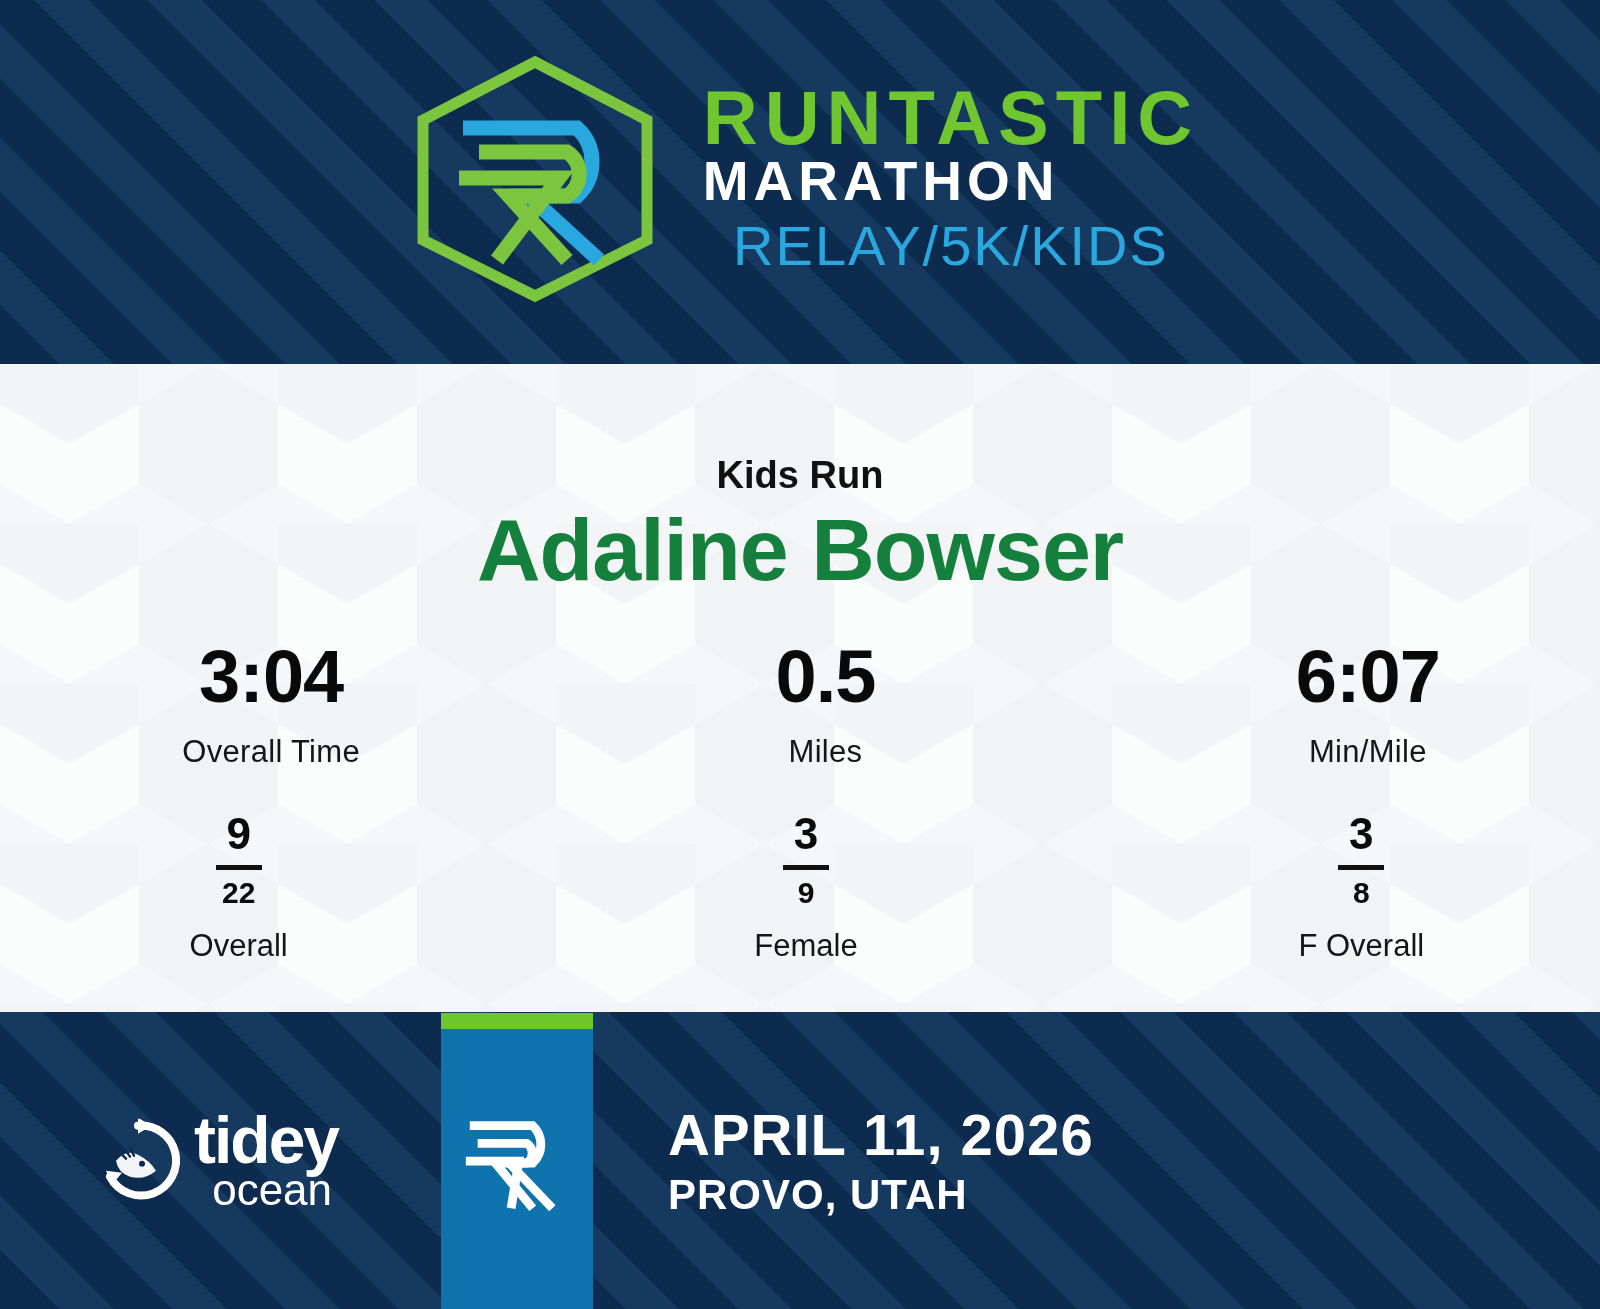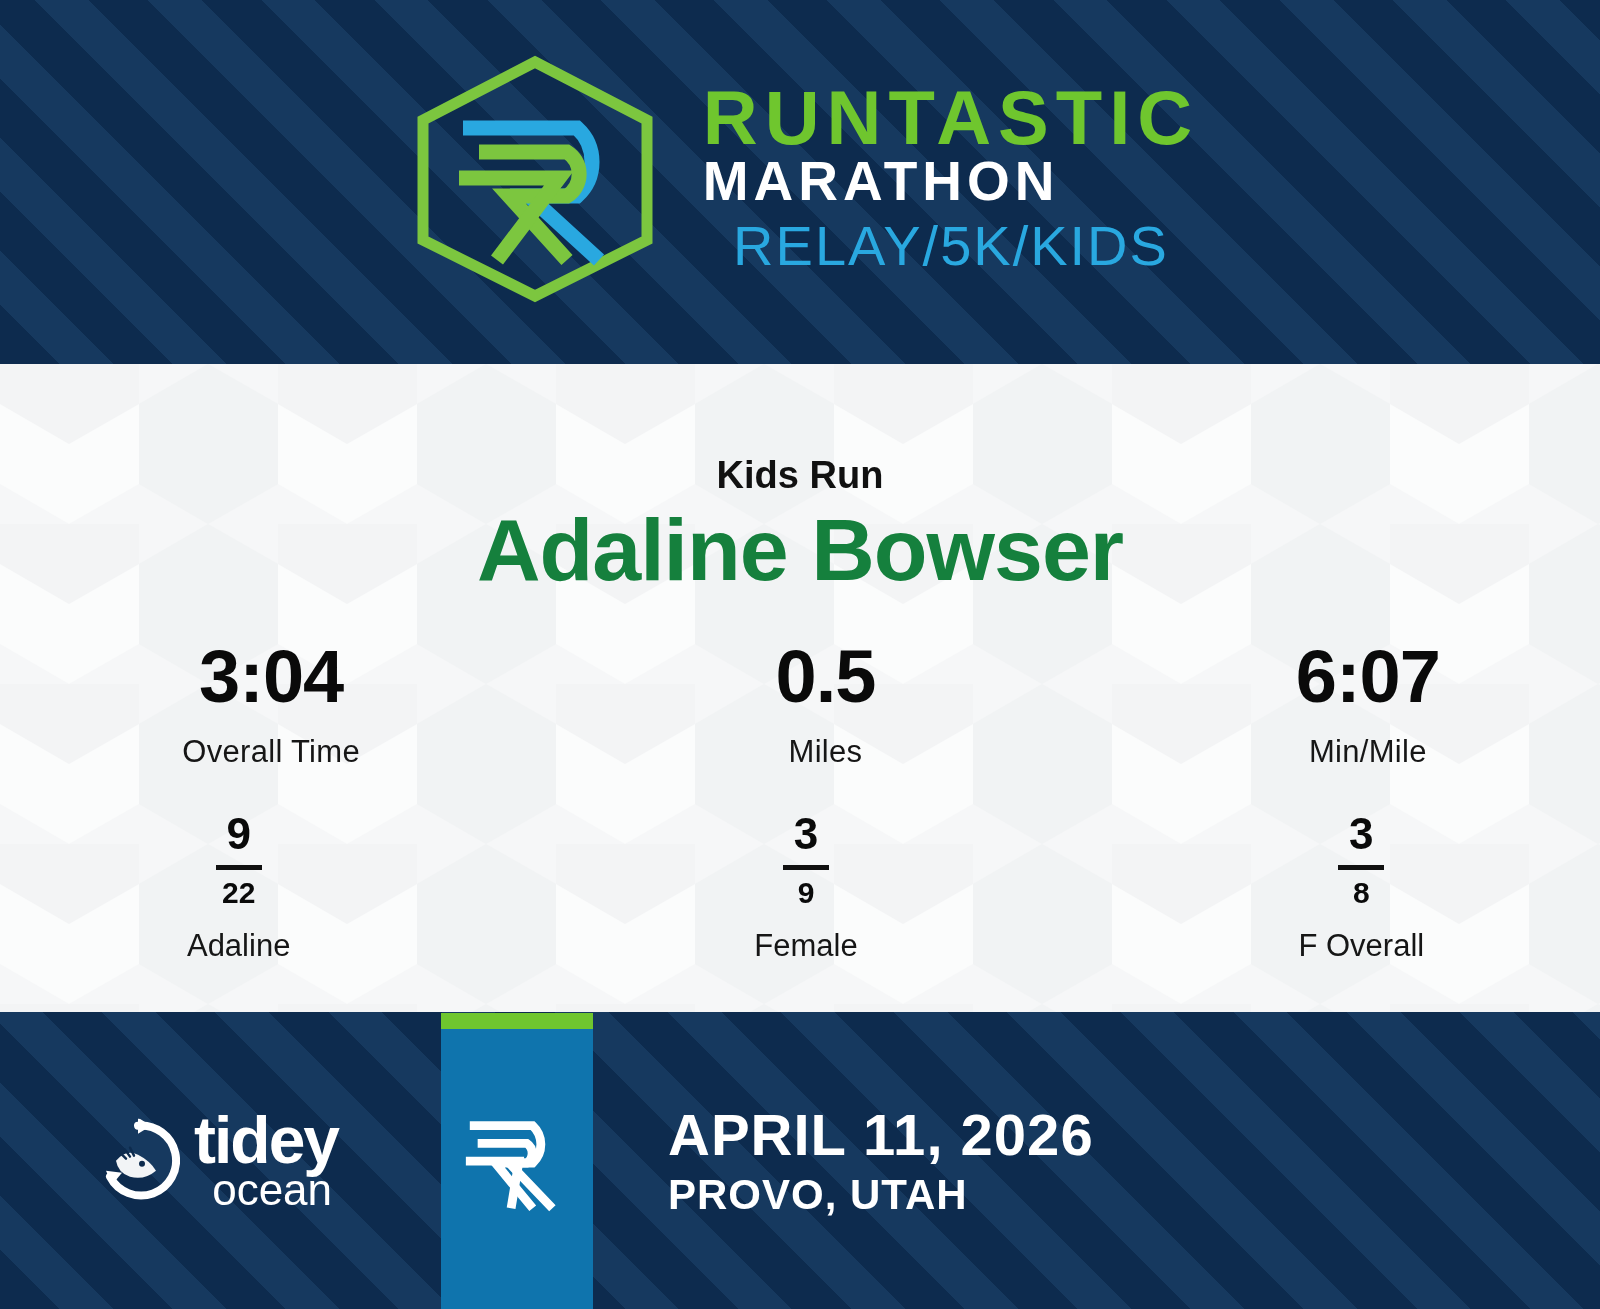--- a/index.html
+++ b/index.html
@@ -236,21 +236,21 @@
       </div>
 
       <div class="ranks-row">
 
         <div class="rank-col c1">
           <div class="frac">
             <div class="frac-num">9</div>
             <div class="frac-bar"></div>
             <div class="frac-den">22</div>
           </div>
-          <div class="rank-label">Adaline</div>
+          <div class="rank-label">Overall</div>
         </div>
 
         <div class="rank-col c2">
           <div class="frac">
             <div class="frac-num">3</div>
             <div class="frac-bar"></div>
             <div class="frac-den">9</div>
           </div>
           <div class="rank-label">Female</div>
         </div>

